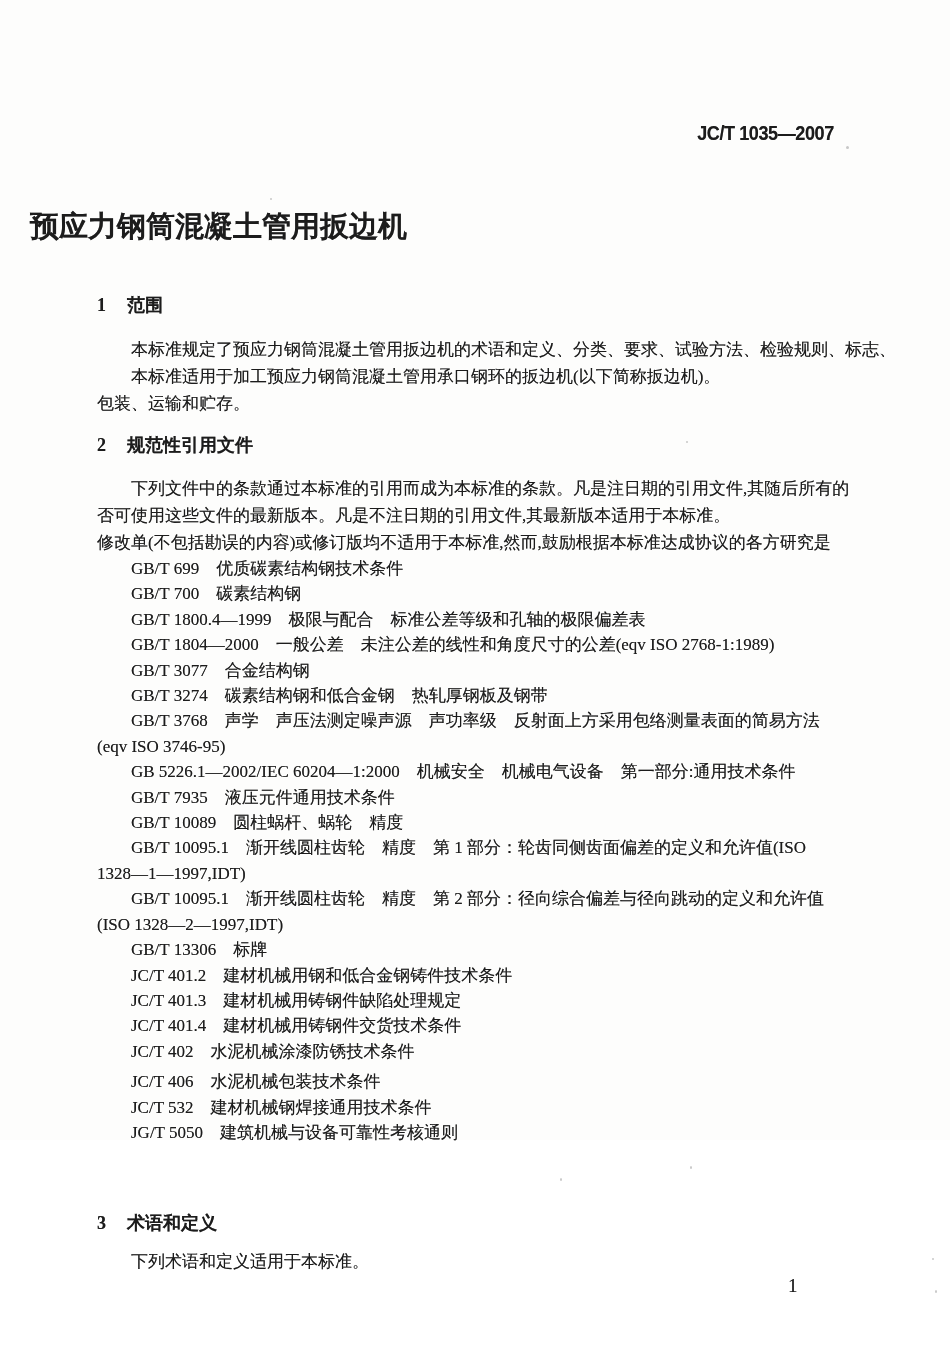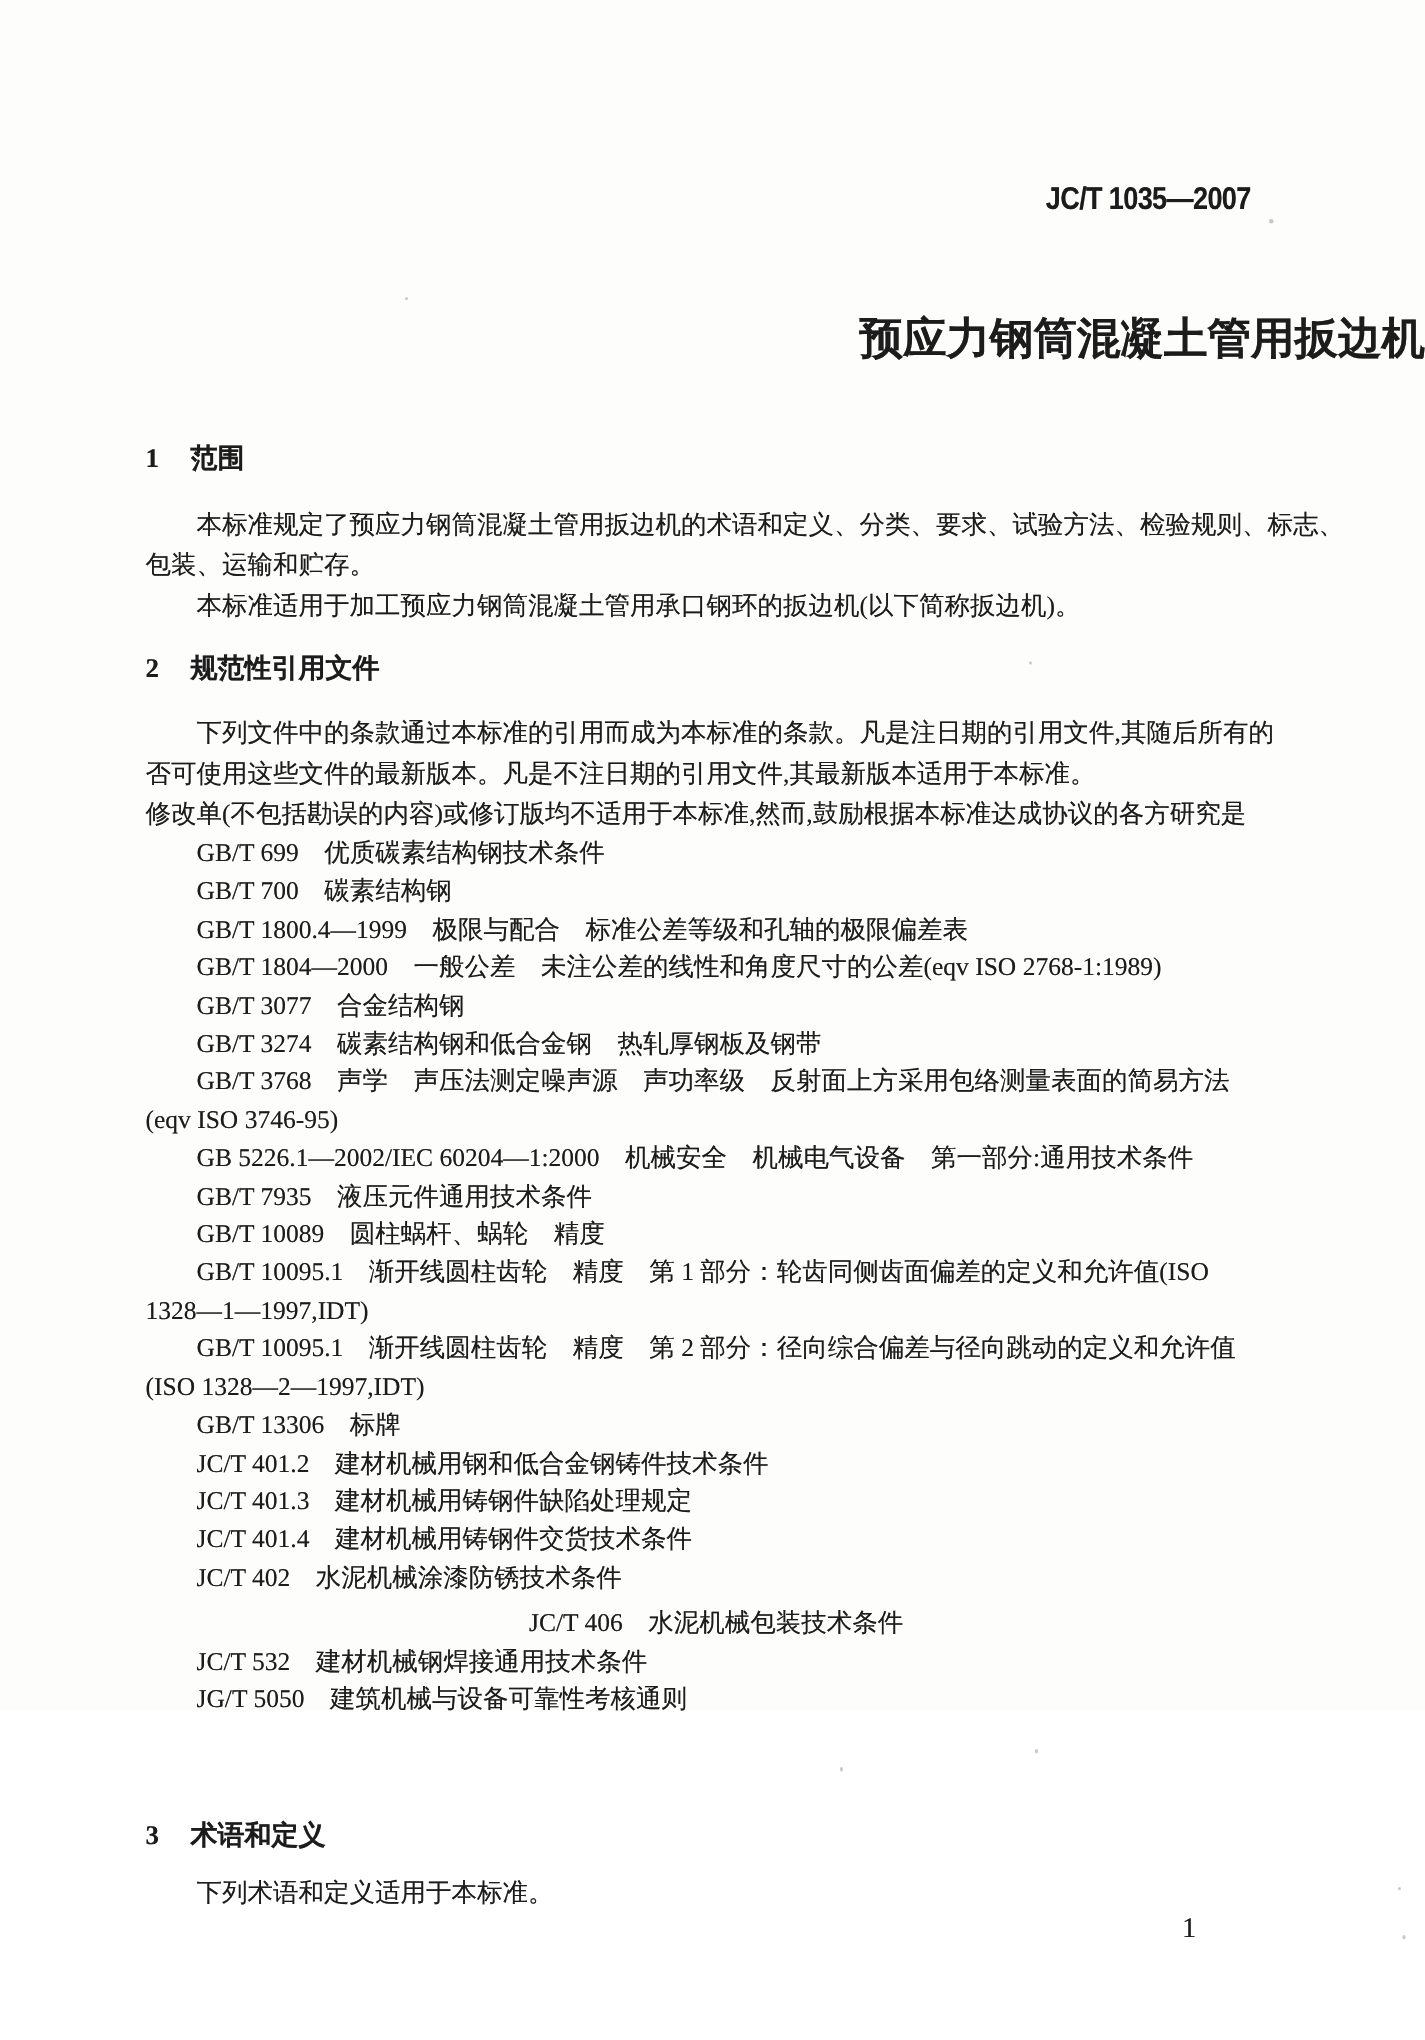--- a/index.html
+++ b/index.html
@@ -24,21 +24,21 @@
     font-weight: 700;
     letter-spacing: -0.5px;
     transform: scaleX(0.86);
     transform-origin: 100% 50%;
     white-space: pre;
   }
   .doc-title {
     position: absolute;
     top: 206px; left: 30px; width: 920px;
     margin: 0;
-    text-align: right;
+    text-align: left;
     font-size: 29px;
     font-weight: 700;
     line-height: 40px;
     white-space: pre;
   }
   .sec-h {
     position: absolute;
     left: 97px;
     font-size: 18px;
     font-weight: 700;
@@ -53,21 +53,21 @@
     position: absolute;
     left: 97px;
     font-size: 17px;
     line-height: 27px;
   }
   .tline { white-space: pre; }
   #s1-body  { top: 336px; }
   #s2-intro { top: 475px; }
   #refs     { top: 556px; line-height: 25.4px; }
   #s3-body  { top: 1248px; }
-  #refs .gap { margin-top: 5px; text-align: center; }
+  #refs .gap { margin-top: 5px; }
   .page-num {
     position: absolute;
     left: 788px; top: 1274px;
     font-size: 19px;
     line-height: 24px;
   }
   .speck {
     position: absolute;
     background: #ababab;
     border-radius: 50%;
@@ -80,22 +80,22 @@
 <div class="page">
 
   <div class="std-code">JC/T 1035—2007</div>
 
   <h1 class="doc-title">预应力钢筒混凝土管用扳边机</h1>
 
   <div class="sec-h" id="sec1-h"><span>1</span><span class="lbl">范围</span></div>
 
   <div class="blk" id="s1-body">
     <div class="tline">　　本标准规定了预应力钢筒混凝土管用扳边机的术语和定义、分类、要求、试验方法、检验规则、标志、</div>
+    <div class="tline">　　本标准适用于加工预应力钢筒混凝土管用承口钢环的扳边机(以下简称扳边机)。</div>
     <div class="tline">包装、运输和贮存。</div>
-    <div class="tline">　　本标准适用于加工预应力钢筒混凝土管用承口钢环的扳边机(以下简称扳边机)。</div>
   </div>
 
   <div class="sec-h" id="sec2-h"><span>2</span><span class="lbl">规范性引用文件</span></div>
 
   <div class="blk" id="s2-intro">
     <div class="tline">　　下列文件中的条款通过本标准的引用而成为本标准的条款。凡是注日期的引用文件,其随后所有的</div>
     <div class="tline">否可使用这些文件的最新版本。凡是不注日期的引用文件,其最新版本适用于本标准。</div>
     <div class="tline">修改单(不包括勘误的内容)或修订版均不适用于本标准,然而,鼓励根据本标准达成协议的各方研究是</div>
   </div>
 

